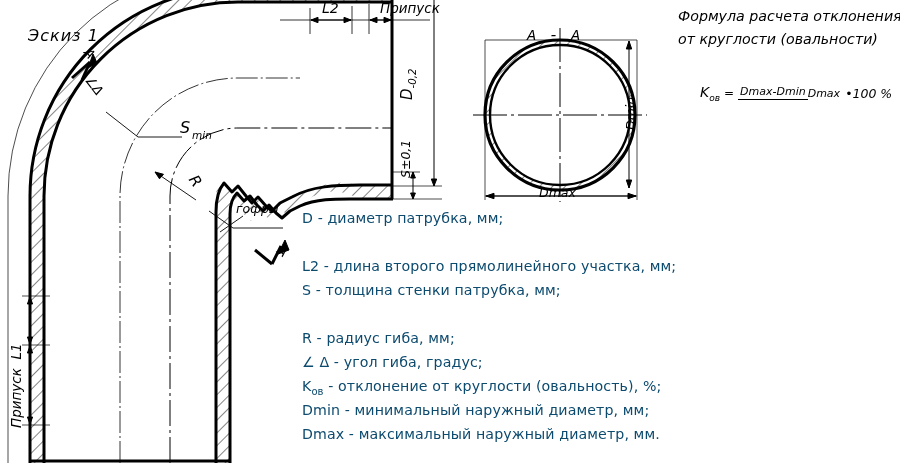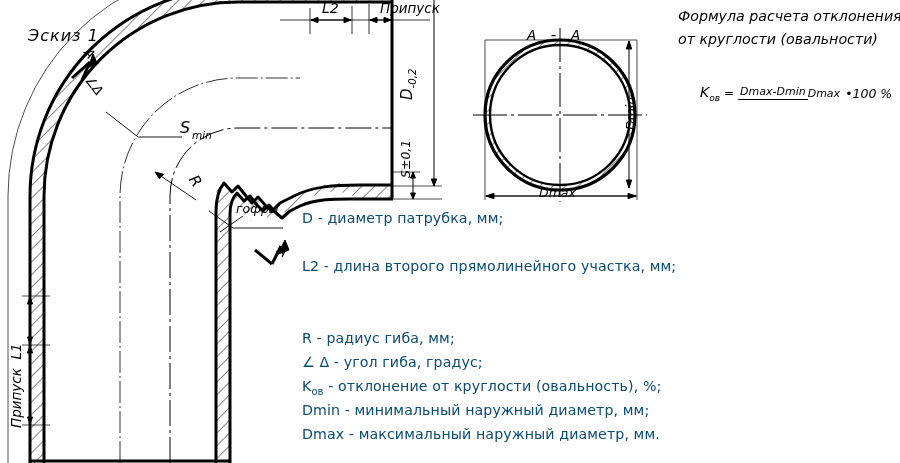--- a/index.html
+++ b/index.html
@@ -327,19 +327,20 @@
     <span class="eq">=</span>
     <span class="frac">
       <span class="num">Dmax-Dmin</span>
       <span class="den">Dmax</span>
     </span>
     <span class="tail">•100 %</span>
   </div>
 
   <div class="legend-line" style="left:302px; top:210px;">D - диаметр патрубка, мм;</div>
   <div class="legend-line" style="left:302px; top:258px;">L2 -  длина второго прямолинейного участка, мм;</div>
+  <div class="legend-line" style="left:302px; top:282px;">S - толщина стенки патрубка, мм;</div>
   <div class="legend-line" style="left:302px; top:330px;">R - радиус гиба, мм;</div>
   <div class="legend-line" style="left:302px; top:354px;">∠ Δ - угол гиба, градус;</div>
   <div class="legend-line" style="left:302px; top:378px;"><span>K</span><span class="sub">ов</span><span> - отклонение от круглости (овальность), %;</span></div>
   <div class="legend-line" style="left:302px; top:402px;">Dmin - минимальный наружный диаметр, мм;</div>
   <div class="legend-line" style="left:302px; top:426px;">Dmax - максимальный наружный диаметр, мм.</div>
 
 </div>
 
 </body></html>

